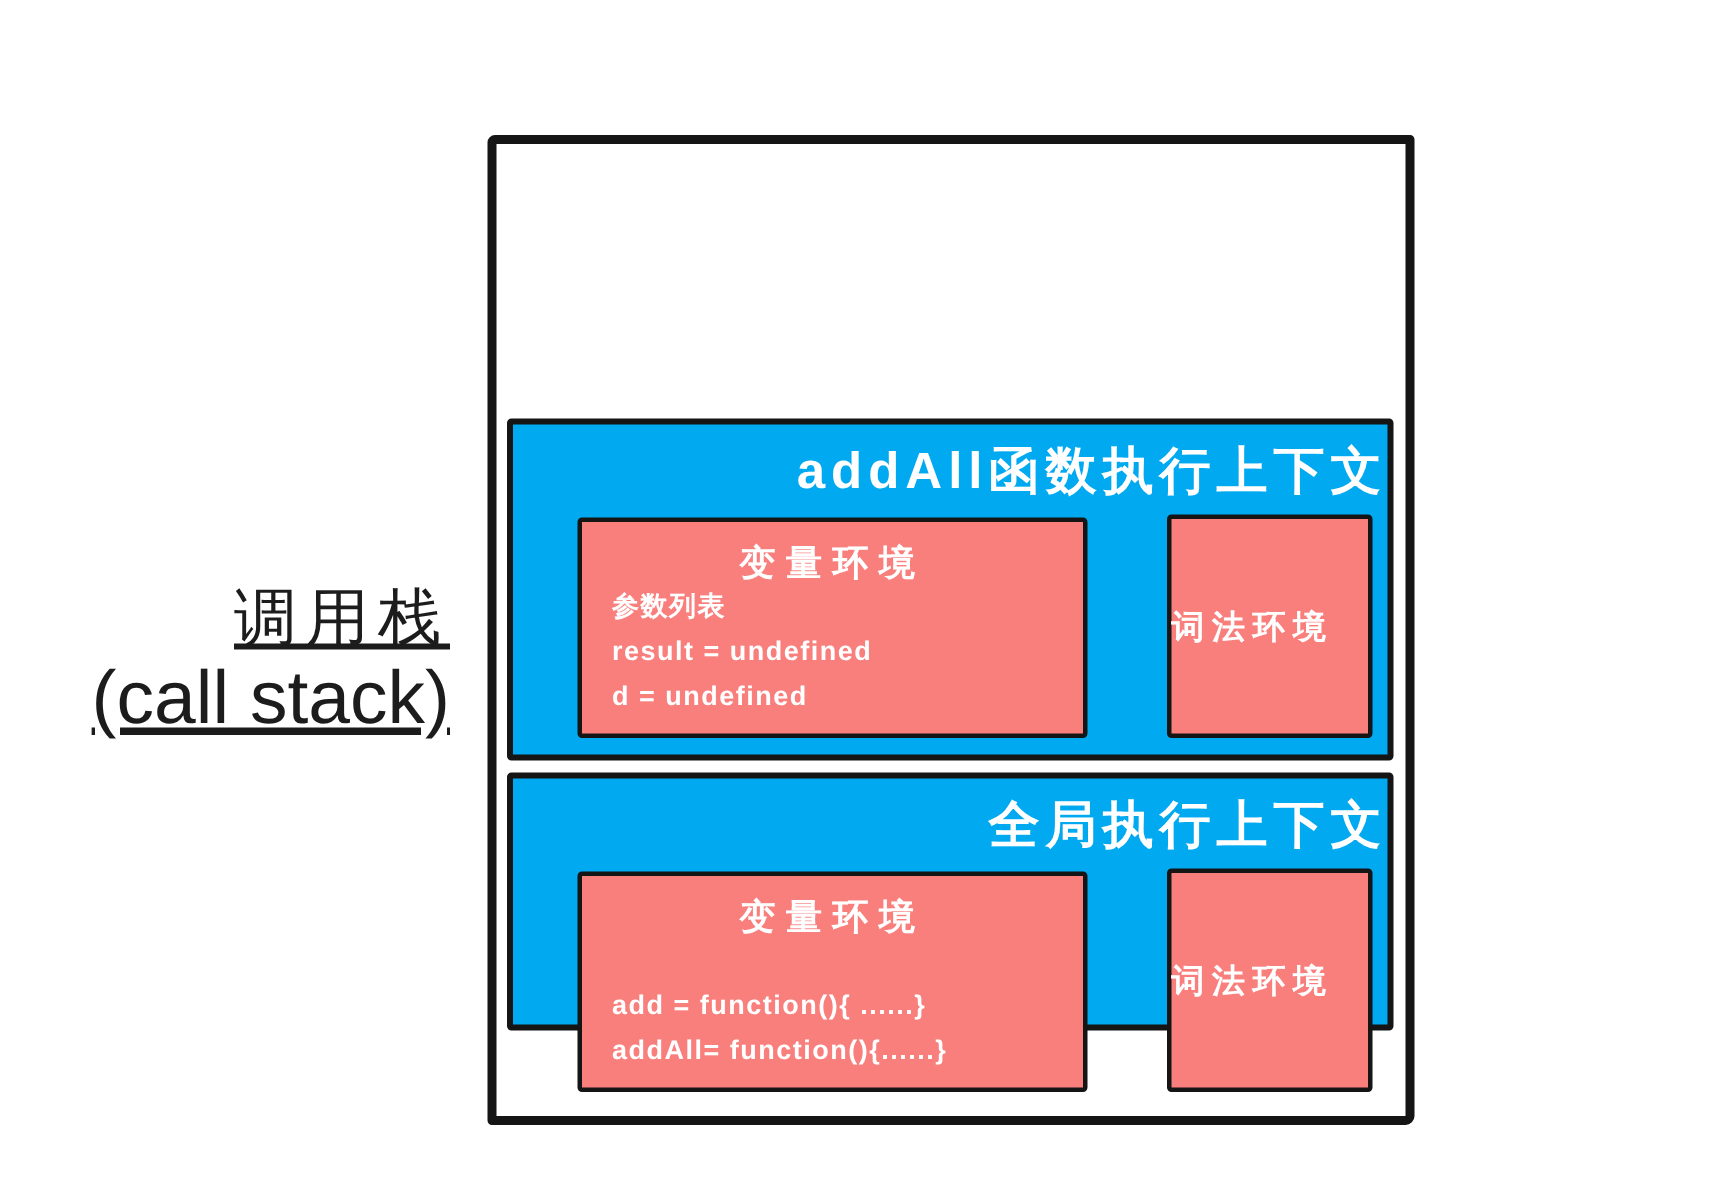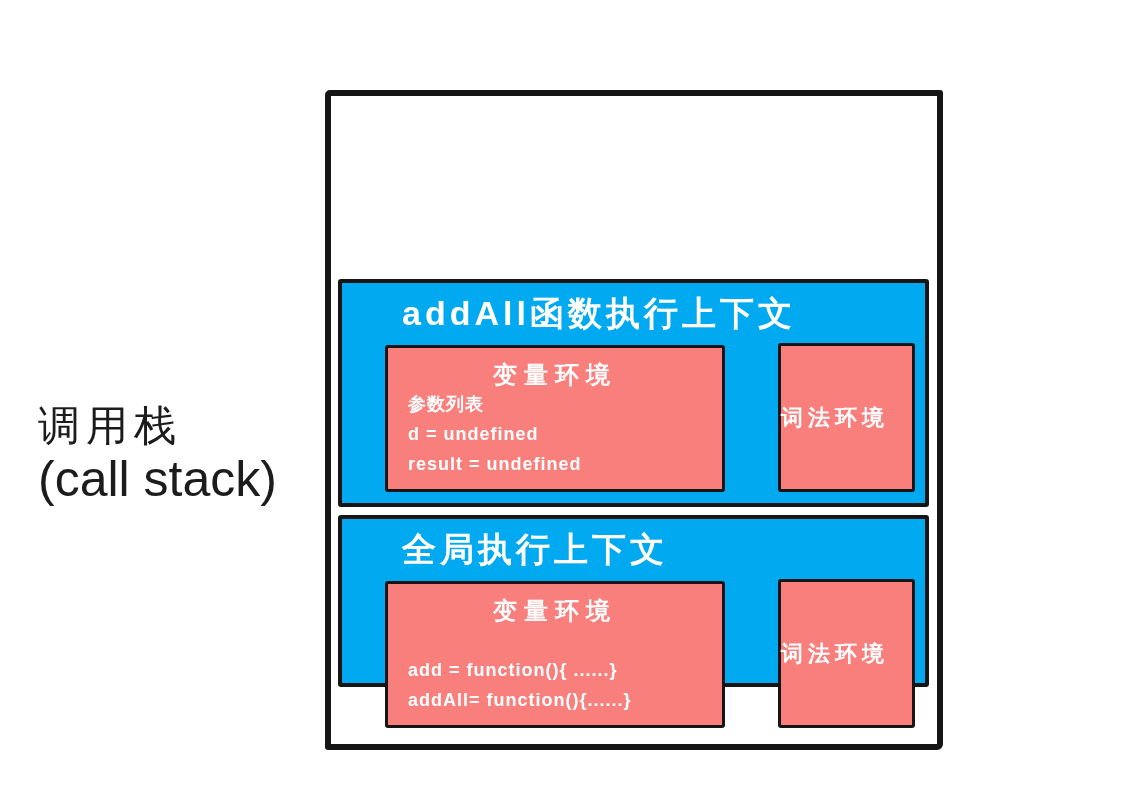--- a/index.html
+++ b/index.html
@@ -11,24 +11,25 @@
   .canvas {
     position: relative;
     width: 1142px; height: 794px;
     background: #ffffff;
     overflow: hidden;
   }
 
   
   .side-label {
     position: absolute;
-    left: 38px; top: 400px;
+    left: 38px; top: 386px;
     width: 262px;
-    text-align: left;
+    text-align: right;
     color: #1c1c1c;
+    text-decoration: underline;
   }
   .side-label .zh {
     font-size: 42px;
     letter-spacing: 6px;
     line-height: 52px;
   }
   .side-label .en {
     font-size: 50px;
     line-height: 54px;
   }
@@ -51,21 +52,21 @@
     background: #00a9f0;
     border: 4px solid #151515;
     border-radius: 3px;
   }
   .frame-1 { top: 183px; height: 228px; }
   .frame-2 { top: 419px; height: 172px; }
 
   .frame-title {
     position: absolute;
     left: 16px; right: 0; top: 8px;
-    text-align: left;
+    text-align: right;
     color: #ffffff;
     font-size: 34px;
     font-weight: 700;
     letter-spacing: 4px;
     white-space: nowrap;
     padding-left: 44px;
   }
 
   
   .env {
@@ -118,22 +119,22 @@
 
   <div class="outer-box">
 
     <section class="frame frame-1">
       <h2 class="frame-title">addAll函数执行上下文</h2>
 
       <div class="env var-env">
         <div class="env-title">变量环境</div>
         <div class="env-lines">
           <div>参数列表</div>
+          <div>result = undefined</div>
           <div>d = undefined</div>
-          <div>result = undefined</div>
         </div>
       </div>
 
       <div class="env lex-env">
         <span>词法环境</span>
       </div>
     </section>
 
     <section class="frame frame-2">
       <h2 class="frame-title">全局执行上下文</h2>

